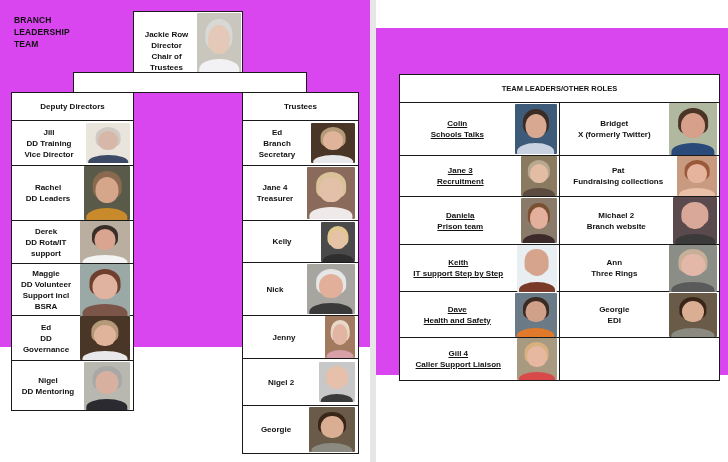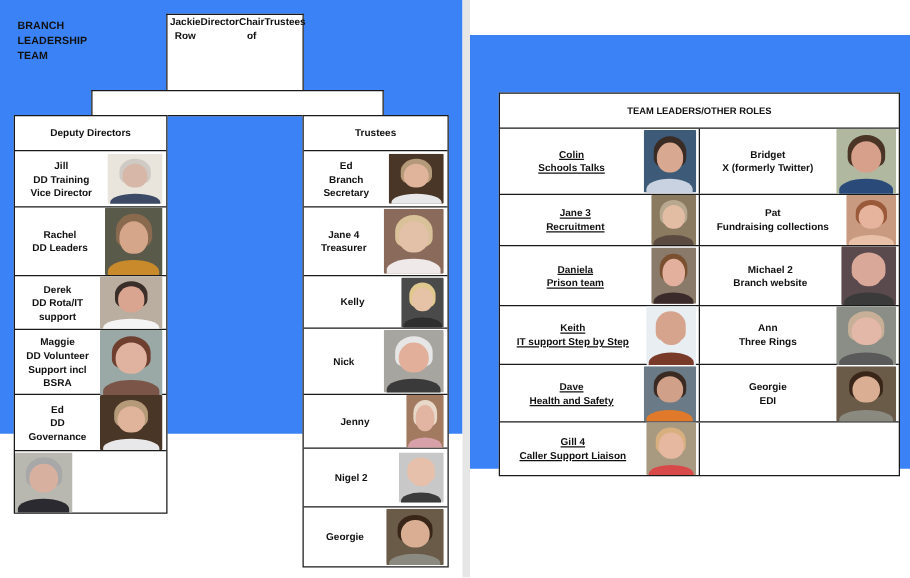--- a/index.html
+++ b/index.html
@@ -1,31 +1,31 @@
 <!DOCTYPE html>
 <html><head>
 <meta charset="utf-8">
 <style>
   * { box-sizing: border-box; margin: 0; padding: 0; }
   html, body { width: 728px; height: 462px; overflow: hidden; background: #ffffff; }
   body { position: relative; font-family: "Liberation Sans", "DejaVu Sans", sans-serif; color: #111; }
 
-  .page { position: absolute; top: 0; height: 347px; background: #3b82f6; }
+  .page { position: absolute; top: 0; height: 347px; background: #d946ef; }
   .page-left { left: 0; width: 370px; }
   .page-gutter { position: absolute; left: 370px; top: 0; width: 6px; height: 462px; background: #e6e6e6; }
   .page-right { left: 376px; width: 352px; margin-top: 28px; }
 
   .title-block { position: absolute; left: 14px; top: 14px; font-size: 8.5px; font-weight: bold; line-height: 12px; letter-spacing: 0.1px; }
 
   .box { position: absolute; border: 1.5px solid #1a1a1a; background: #fff; }
   .cell-text { font-size: 8px; font-weight: bold; text-align: center; line-height: 11px; }
 
   
   .director { left: 133px; top: 11px; width: 110px; height: 62px; border-bottom: none; display: flex; }
-  .director .cell-text { flex: 1; display: flex; flex-direction: row; justify-content: flex-end; padding-left: 2px; }
+  .director .cell-text { flex: 1; display: flex; flex-direction: column; justify-content: flex-end; padding-left: 2px; }
   .director .photo { width: 44px; height: 60px; margin-top: 1px; margin-right: 1px; }
 
   .connector { left: 73px; top: 72px; width: 234px; height: 21px; border-bottom: none; }
 
   .col { position: absolute; border: 1.5px solid #1a1a1a; background: #fff; }
   .col-dd { left: 11px; top: 92px; width: 123px; }
   .col-tr { left: 242px; top: 92px; width: 117px; }
   .col-mid { position: absolute; left: 133px; top: 92px; width: 110px; height: 28px; border-top: 1.5px solid #1a1a1a; }
 
   .col-header { height: 28px; display: flex; align-items: center; justify-content: center; font-size: 8px; font-weight: bold; border-bottom: 1.5px solid #1a1a1a; }
@@ -140,20 +140,24 @@
             <div>Governance</div>
           </div>
           <div class="photo" style="width: 50px; height: 44px;">
             <div class="bg" style="background: rgb(74, 54, 38);"></div>
             <div class="body" style="width: 45px; height: 14.96px; background: rgb(232, 232, 234);"></div>
             <div class="hair" style="width: 27.28px; height: 22px; top: 4.4px; background: rgb(181, 154, 122);"></div>
             <div class="head" style="width: 22px; height: 21.12px; top: 8.8px; background: rgb(224, 180, 154);"></div>
           </div>
         </div>
         <div class="row" style="height: 49px;">
+          <div class="cell-text">
+            <div>Nigel</div>
+            <div>DD Mentoring</div>
+          </div>
           <div class="photo" style="width: 46px; height: 48px;">
             <div class="bg" style="background: rgb(184, 184, 176);"></div>
             <div class="body" style="width: 41.4px; height: 16.32px; background: rgb(42, 42, 48);"></div>
             <div class="hair" style="width: 28.52px; height: 24px; top: 4.8px; background: rgb(168, 168, 168);"></div>
             <div class="head" style="width: 23px; height: 23.04px; top: 9.6px; background: rgb(216, 176, 160);"></div>
           </div>
         </div>
       </div>
   </div>
 

